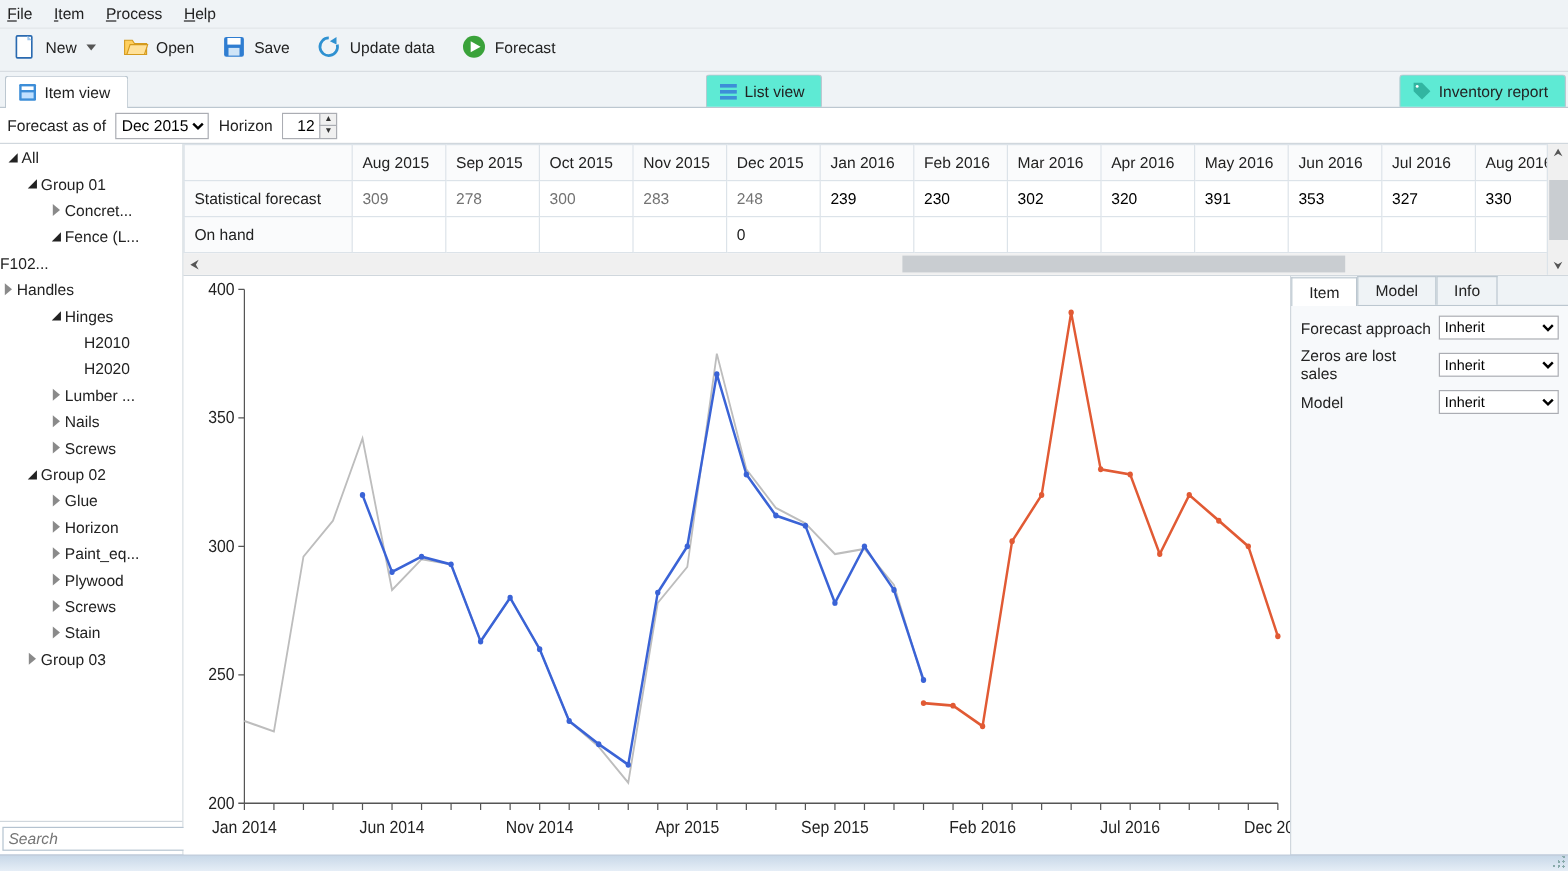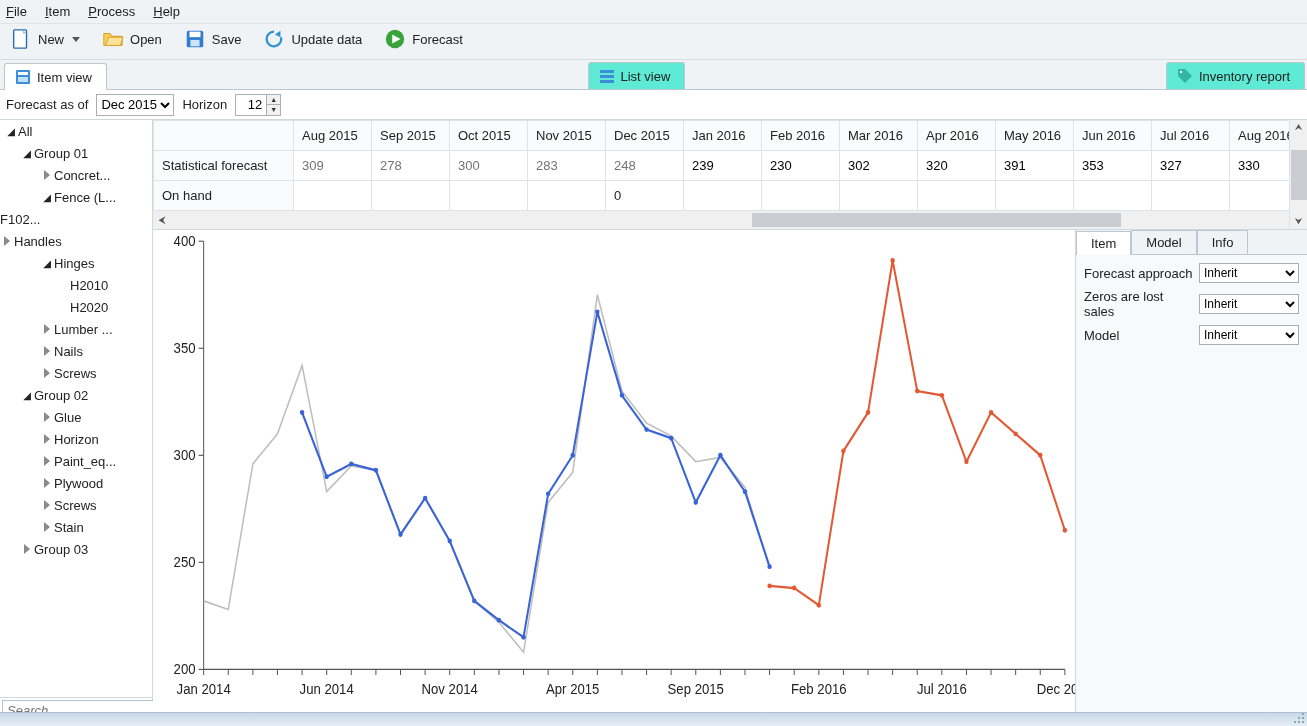--- a/index.html
+++ b/index.html
@@ -34,21 +34,21 @@
 
   
   .workspace { flex:1; display:flex; background:#fff; min-height:0; }
 
   
   .treepanel { width:153px; border-right:1px solid #d0d7dd; display:flex; flex-direction:column;}
   .tree { flex:1; overflow:hidden; padding-top:0;}
   .tree-row { display:flex; align-items:center; height:22px; white-space:nowrap; overflow:hidden; cursor:default;}
   .tw { display:inline-flex; width:14px; height:14px; align-items:center; justify-content:center; }
   .twist-closed { width:0;height:0;border-top:5px solid transparent;border-bottom:5px solid transparent;border-left:6px solid #8a8a8a;}
-  .search-row { height:15px; border-top:1px solid #d0d7dd; display:flex; align-items:flex-start; padding:2px;}
+  .search-row { height:28px; border-top:1px solid #d0d7dd; display:flex; align-items:center; padding:2px;}
   .search-row input { flex:1; height:20px; border:1px solid #b5c3d0; font-style:italic; color:#888; padding-left:4px; font-family:inherit; font-size:13px;}
   .search-row .btn { width:22px;height:20px; border:1px solid #b5c3d0; background:linear-gradient(#fdfdfd,#e6ecf2); margin-left:2px; display:flex; align-items:center; justify-content:center;}
 
   
   .mainarea { flex:1; display:flex; flex-direction:column; min-width:0;}
 
   
   .gridwrap { position:relative; border-bottom:1px solid #d0d7dd;}
   table.fcgrid { border-collapse:collapse; width:100%; table-layout:fixed;}
   table.fcgrid th, table.fcgrid td { border:1px solid #dce3e9; padding:6px 8px; text-align:left; font-weight:normal; height:30px; overflow:hidden; white-space:nowrap;}

